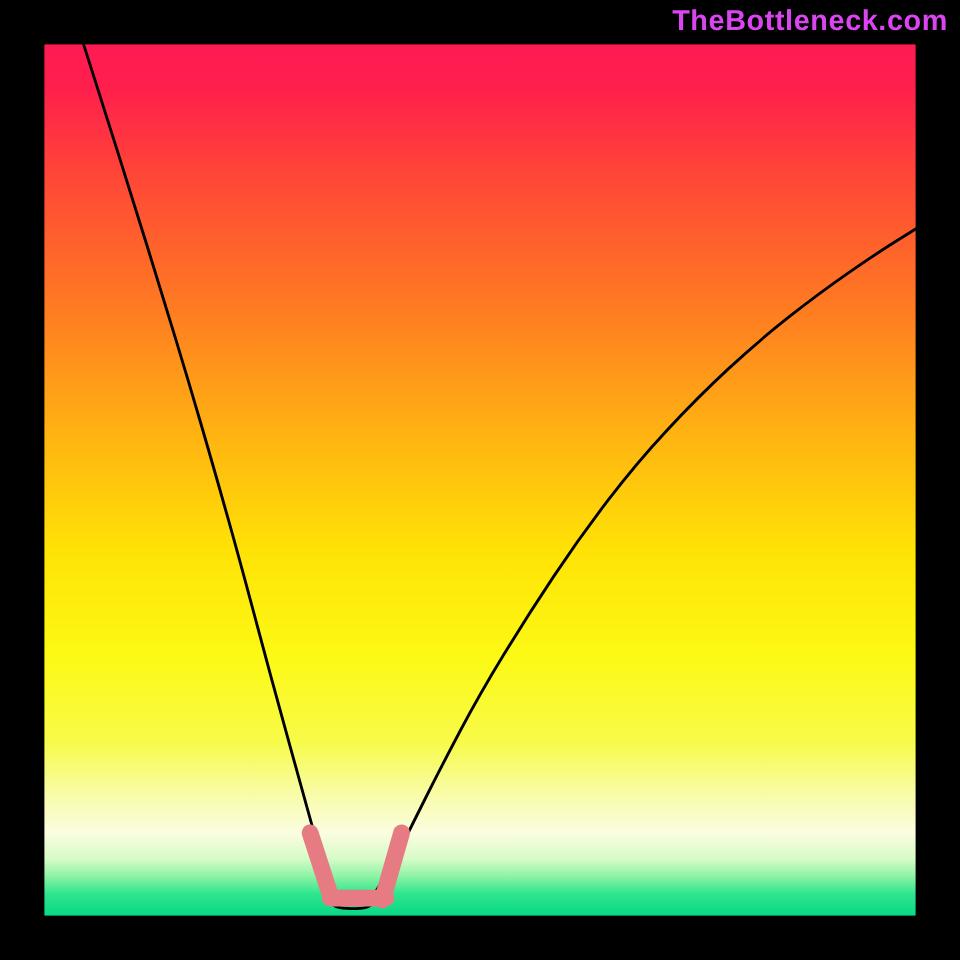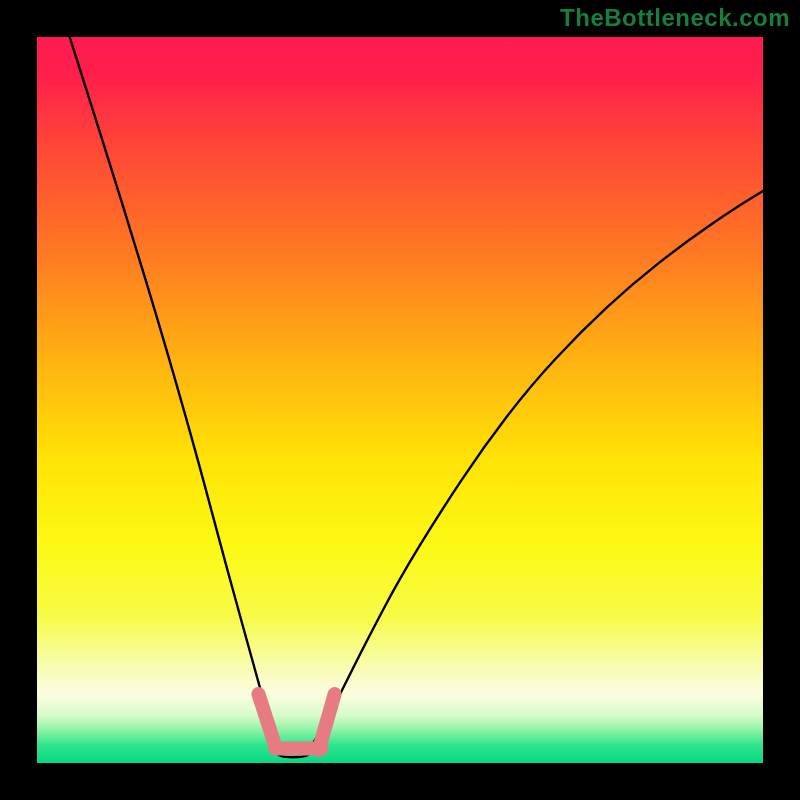--- a/index.html
+++ b/index.html
@@ -14,21 +14,21 @@
   .stage {
     position: relative;
     width: 800px;
     height: 800px;
     background: #000;
   }
   .watermark {
     position: absolute;
     top: 4px;
     right: 10px;
-    color: #15803d;
+    color: #d946ef;
     font-size: 24px;
     font-weight: 600;
     letter-spacing: 0.5px;
     z-index: 5;
     user-select: none;
     text-align: right;
   }
   svg {
     position: absolute;
     inset: 0;

